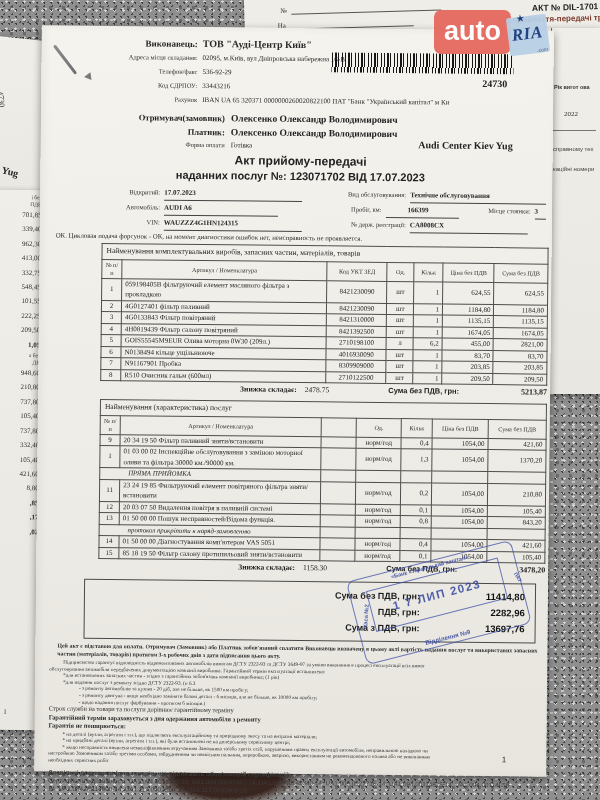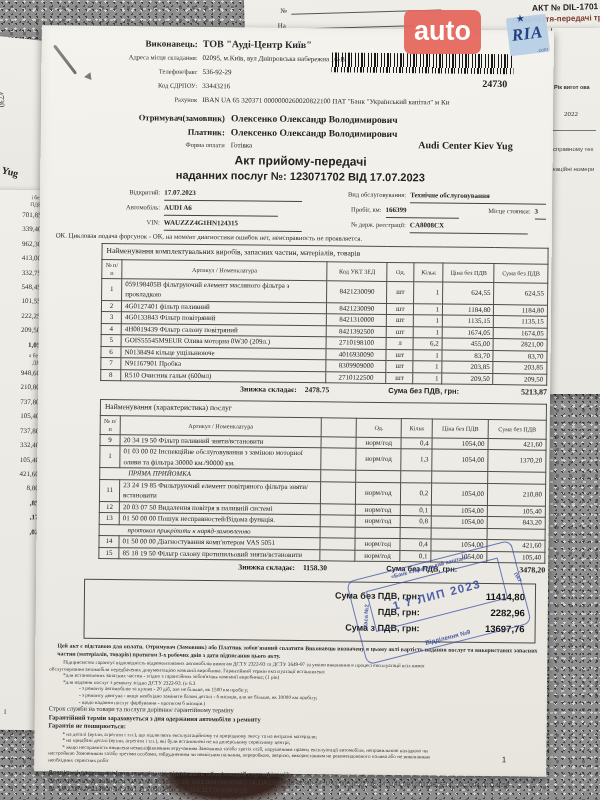--- a/index.html
+++ b/index.html
@@ -69,21 +69,21 @@
   table{border-collapse:collapse;width:447px;margin-left:48px;table-layout:fixed;}
   td,th{border:.7px solid #4e4e4e;font-weight:normal;font-size:7px;line-height:10.5px;padding:0 3px;color:#242424;overflow:hidden;}
   .sect-title{font-size:7.5px;text-align:left;padding:2px 4px;}
   .chead{font-size:6.2px;text-align:center;line-height:8px;padding:1px 2px;color:#2d2d2d;}
   .c-num{text-align:center;}
   .c-r{text-align:right;}
   .c-name{white-space:normal;}
   .sub-row{font-style:italic;font-size:6.8px;padding-left:28px;}
   .disc-row{display:flex;align-items:baseline;line-height:14px;margin-left:48px;width:447px;}
   .disc-label{font-weight:bold;font-size:7.5px;margin-left:140px;}
-  .disc-val{font-weight:bold;font-size:7.5px;margin-left:8px;}
+  .disc-val{font-weight:normal;font-size:7.5px;margin-left:8px;}
   .disc-sum-label{font-family:"Liberation Sans",sans-serif;font-weight:bold;font-size:7.5px;margin-left:auto;}
   .disc-sum-val{font-weight:bold;font-size:8px;width:88px;text-align:right;}
   .totals-box{border:1px solid #4a4a4a;margin:6px 0 4px 34px;width:452px;padding:5px 10px 5px 0;box-sizing:border-box;}
   .totrow{display:flex;justify-content:flex-end;align-items:baseline;line-height:16px;font-family:"Liberation Sans",sans-serif;font-weight:bold;}
   .totlabel{font-size:9px;color:#1c1c1c;}
   .totval{width:105px;text-align:right;font-size:9.5px;color:#111;}
   .legal{margin-top:3px;color:#2e2e2e;}
   .legal-intro{font-weight:bold;font-size:5.8px;line-height:7.5px;text-align:justify;padding:0 4px 1px 8px;}
   .legal-line{font-size:5.2px;line-height:6.6px;}
   .legal-line.lg{font-size:6.4px;line-height:8.5px;}
@@ -100,21 +100,21 @@
       display:flex;align-items:center;justify-content:center;font-size:11.5px;letter-spacing:1.5px;font-weight:bold;}
   .stamp-bottom{position:absolute;bottom:3px;left:0;right:0;text-align:center;font-size:6.2px;font-weight:bold;}
   .stamp-left{position:absolute;left:-2px;top:34px;font-size:5.6px;font-weight:bold;transform:rotate(-72deg);}
   .stamp-right{position:absolute;right:-4px;top:34px;font-size:5px;font-weight:bold;transform:rotate(75deg);}
   .remarks{margin-top:4px;font-family:"Liberation Sans",sans-serif;color:#222;}
   .rem-label{font-weight:bold;font-size:7.5px;border-bottom:1px solid #333;width:478px;line-height:13px;}
   .page-num{position:absolute;right:40px;bottom:12px;font-size:8px;font-family:"Liberation Sans",sans-serif;}
   .pen{position:absolute;left:22px;top:16px;width:3px;height:36px;background:linear-gradient(#8a8a8a,#6f6f6f);transform:rotate(-38deg);border-radius:2px;z-index:4;}
   .pen-tip{position:absolute;left:44px;top:48px;width:0;height:0;border-left:4px solid transparent;border-right:4px solid transparent;border-top:7px solid #7a7a7a;transform:rotate(-38deg);z-index:4;}
   
-  .logo{position:absolute;right:52px;top:10px;z-index:6;display:flex;align-items:flex-start;gap:30px;}
+  .logo{position:absolute;right:52px;top:10px;z-index:6;display:flex;align-items:flex-start;}
   .logo-auto{background:#e5665c;color:#fff;font-family:"Liberation Sans",sans-serif;font-weight:bold;
       font-size:27px;line-height:40px;padding:1px 10px 3px 10px;border-radius:7px;opacity:.93;}
   .logo-ria{position:relative;background:#b7cfe6;width:40px;height:38px;margin-left:-3px;margin-top:6px;
       transform:rotate(-7deg);opacity:.94;border-radius:2px;}
   .logo-ria .ria-txt{position:absolute;left:4px;top:8px;color:#17397b;font-family:"Liberation Serif",serif;
       font-weight:bold;font-style:italic;font-size:17px;letter-spacing:.5px;}
   .ria-star{position:absolute;left:10px;top:-4px;color:#17397b;font-size:10px;}
   .ria-com{position:absolute;right:2px;bottom:0;color:#4a5b74;font-size:5px;font-family:"Liberation Sans",sans-serif;}
 </style>
 </head>
@@ -206,21 +206,21 @@
   <div class="frow">
     <span class="fl" style="width:70px;">Відкритий:</span>
     <span class="fv" style="width:130px;">17.07.2023</span>
     <span class="fl" style="width:104px;">Вид обслуговування:</span>
     <span class="fv" style="flex:1;">Технічне обслуговування</span>
   </div>
   <div class="frow">
     <span class="fl" style="width:70px;">Автомобіль:</span>
     <span class="fv" style="width:130px;">AUDI A6</span>
     <span class="fl" style="width:104px;">Пробіг, км:</span>
-    <span class="fv" style="width:80px;">166399</span>
+    <span class="fv" style="width:80px;text-align:center;">166399</span>
     <span class="fl" style="width:72px;">Місце стоянки:</span>
     <span class="fv" style="flex:1;">3</span>
   </div>
   <div class="frow">
     <span class="fl" style="width:70px;">VIN:</span>
     <span class="fv" style="width:130px;">WAUZZZ4G1HN124315</span>
     <span class="fl" style="width:104px;">№ держ. реєстрації:</span>
     <span class="fv" style="width:110px;flex:none;">CA8008CX</span>
   </div>
 

